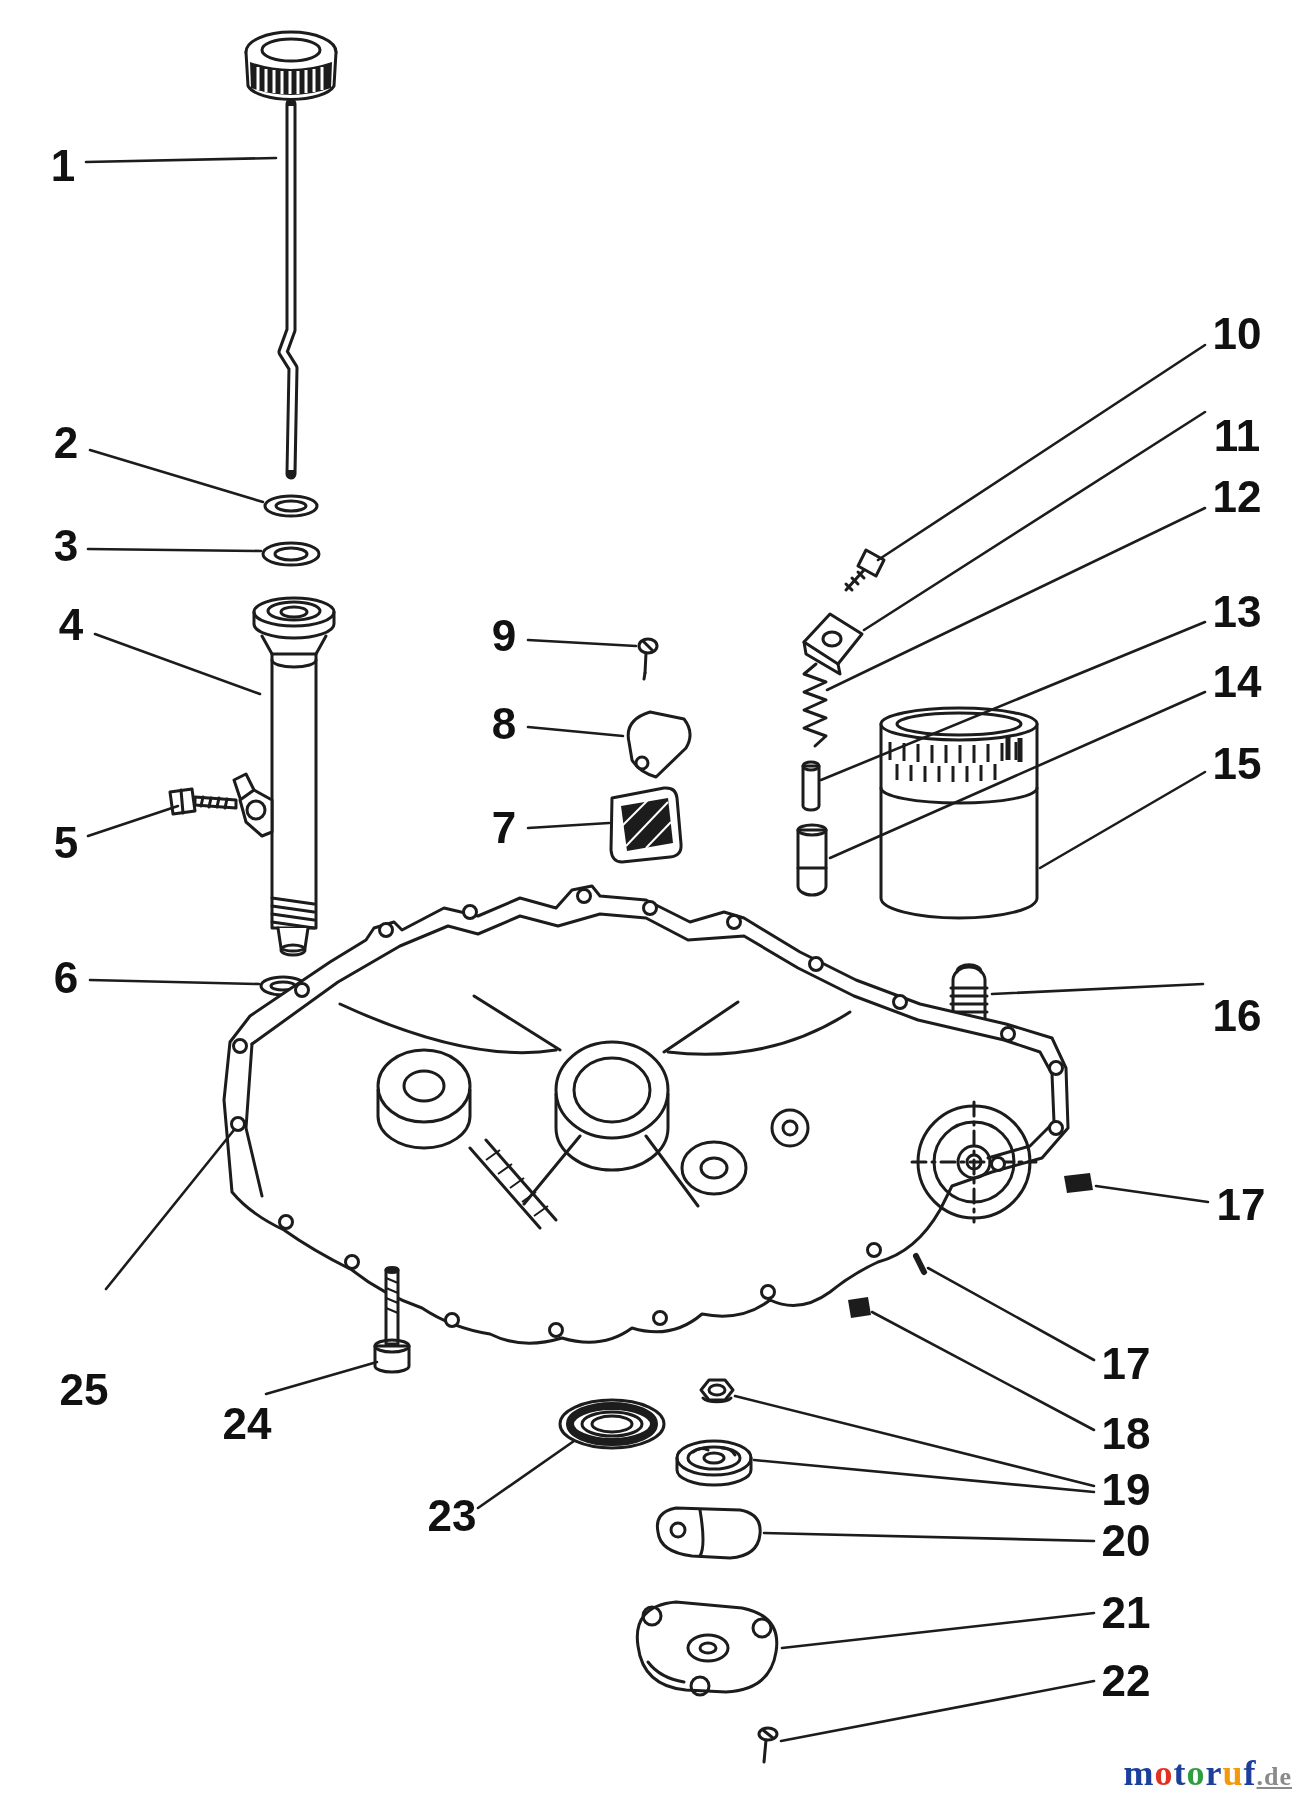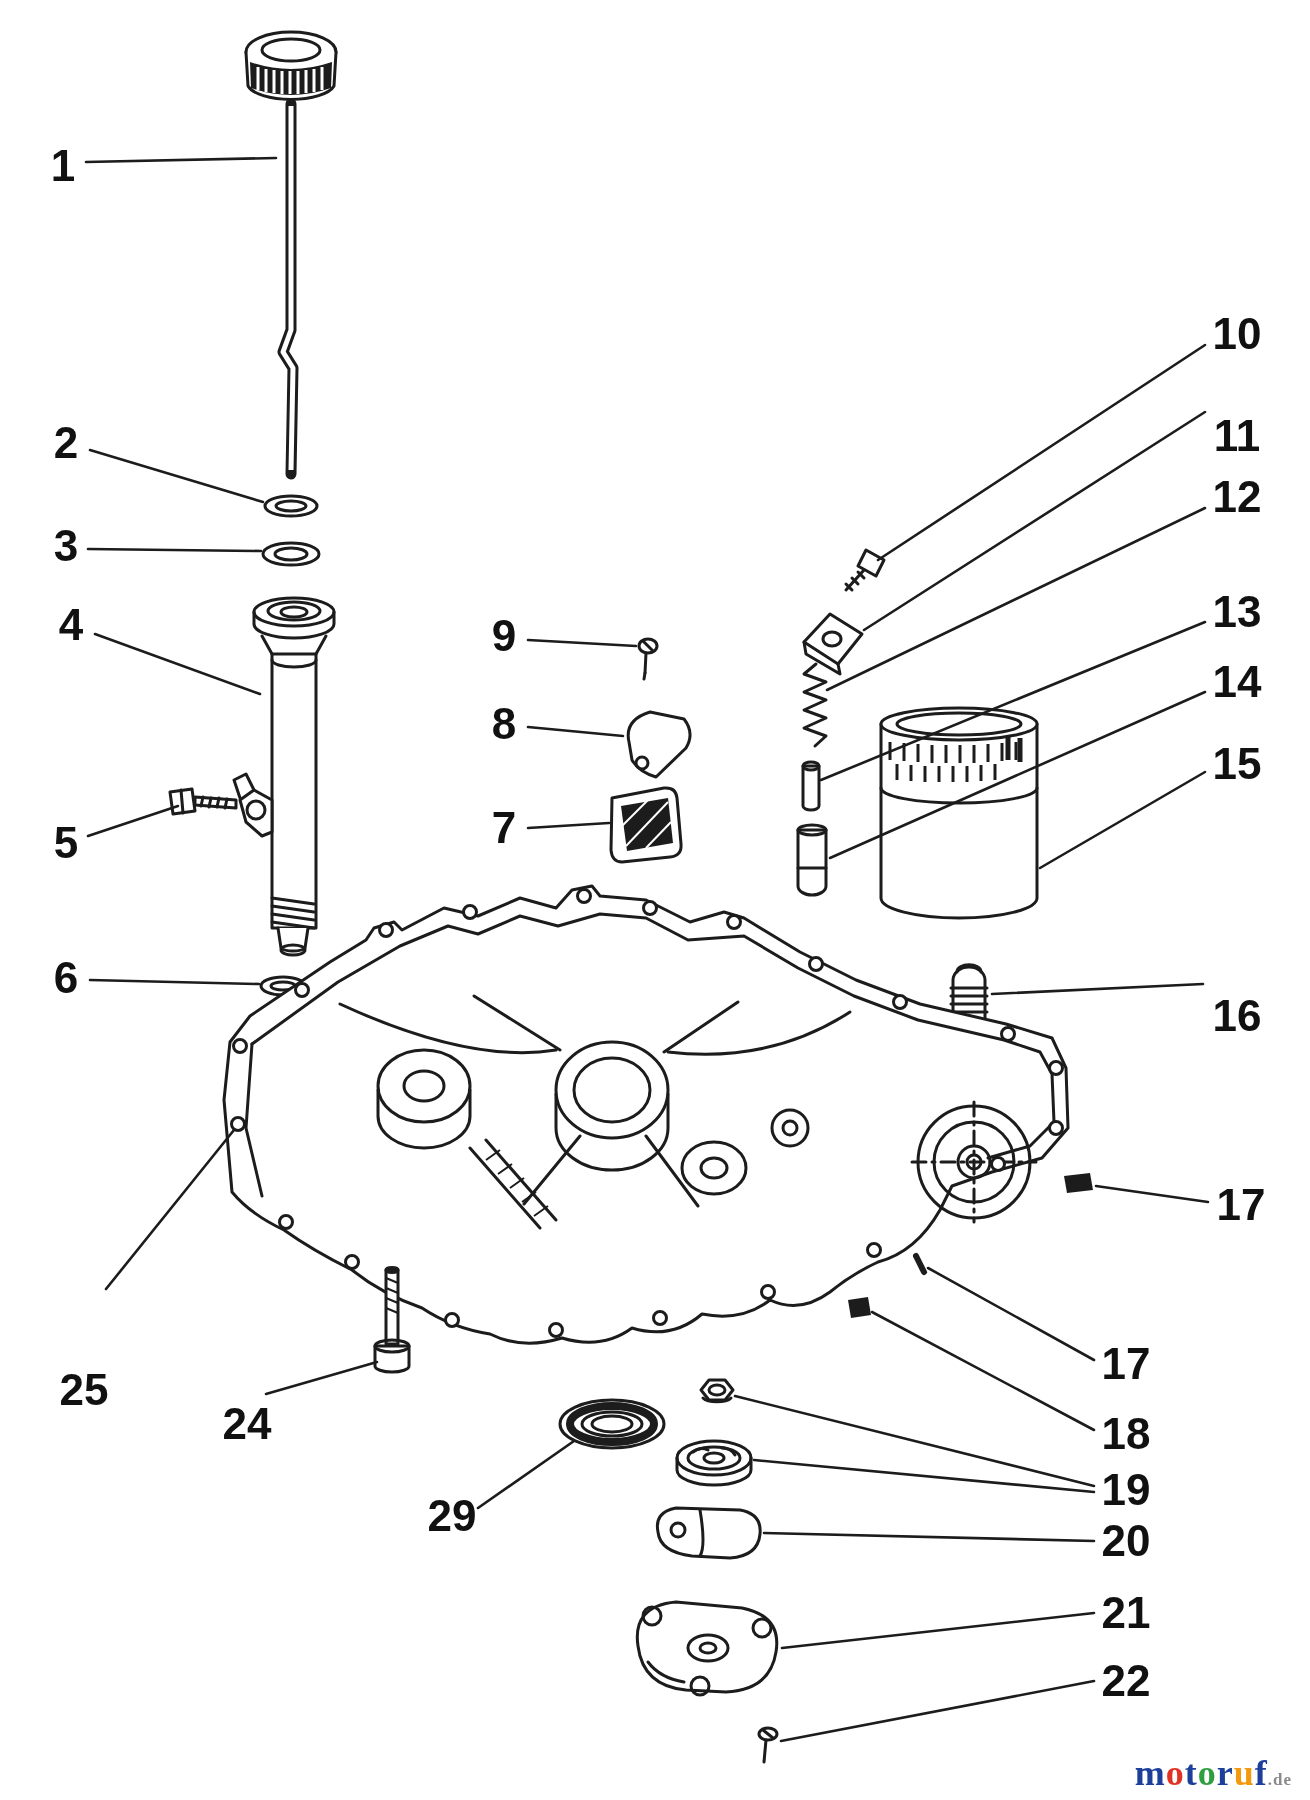--- a/index.html
+++ b/index.html
@@ -24,21 +24,21 @@
     user-select:none;
   }
   .logo {
     position:absolute;
     right:18px; bottom:6px;
     font-family:"Liberation Serif", serif;
     font-weight:bold;
     font-size:36px;
     letter-spacing:1px;
   }
-  .logo .de { font-size:17px; color:#8a8a8a; }
+  .logo .de { font-size:26px; color:#8a8a8a;text-decoration:underline; }
 </style>
 </head>
 <body>
 
 <div class="stage">
 
   <svg id="art" width="1310" height="1800" viewBox="0 0 1310 1800">
 
     <g>
       <ellipse class="sf" cx="291" cy="52" rx="45" ry="20"></ellipse>
@@ -316,21 +316,21 @@
       <div class="callout" style="left: 1237px; top: 682px;">14</div>
       <div class="callout" style="left: 1237px; top: 764px;">15</div>
       <div class="callout" style="left: 1237px; top: 1016px;">16</div>
       <div class="callout" style="left: 1241px; top: 1205px;">17</div>
       <div class="callout" style="left: 1126px; top: 1364px;">17</div>
       <div class="callout" style="left: 1126px; top: 1434px;">18</div>
       <div class="callout" style="left: 1126px; top: 1490px;">19</div>
       <div class="callout" style="left: 1126px; top: 1541px;">20</div>
       <div class="callout" style="left: 1126px; top: 1613px;">21</div>
       <div class="callout" style="left: 1126px; top: 1681px;">22</div>
-      <div class="callout" style="left: 452px; top: 1516px;">29</div>
+      <div class="callout" style="left: 452px; top: 1516px;">23</div>
       <div class="callout" style="left: 247px; top: 1400px; margin-top: 24px;">24</div>
       <div class="callout" style="left: 84px; top: 1366px; margin-top: 24px;">25</div>
     </div>
 
   <div class="logo">
     <span id="logo-letters"><span style="color: rgb(27, 63, 155);">m</span><span style="color: rgb(224, 49, 35);">o</span><span style="color: rgb(27, 63, 155);">t</span><span style="color: rgb(47, 158, 63);">o</span><span style="color: rgb(27, 63, 155);">r</span><span style="color: rgb(242, 153, 15);">u</span><span style="color: rgb(27, 63, 155);">f</span></span><span class="de" style="color: rgb(138, 138, 138);">.de</span>
   </div>
 
 </div>
 

